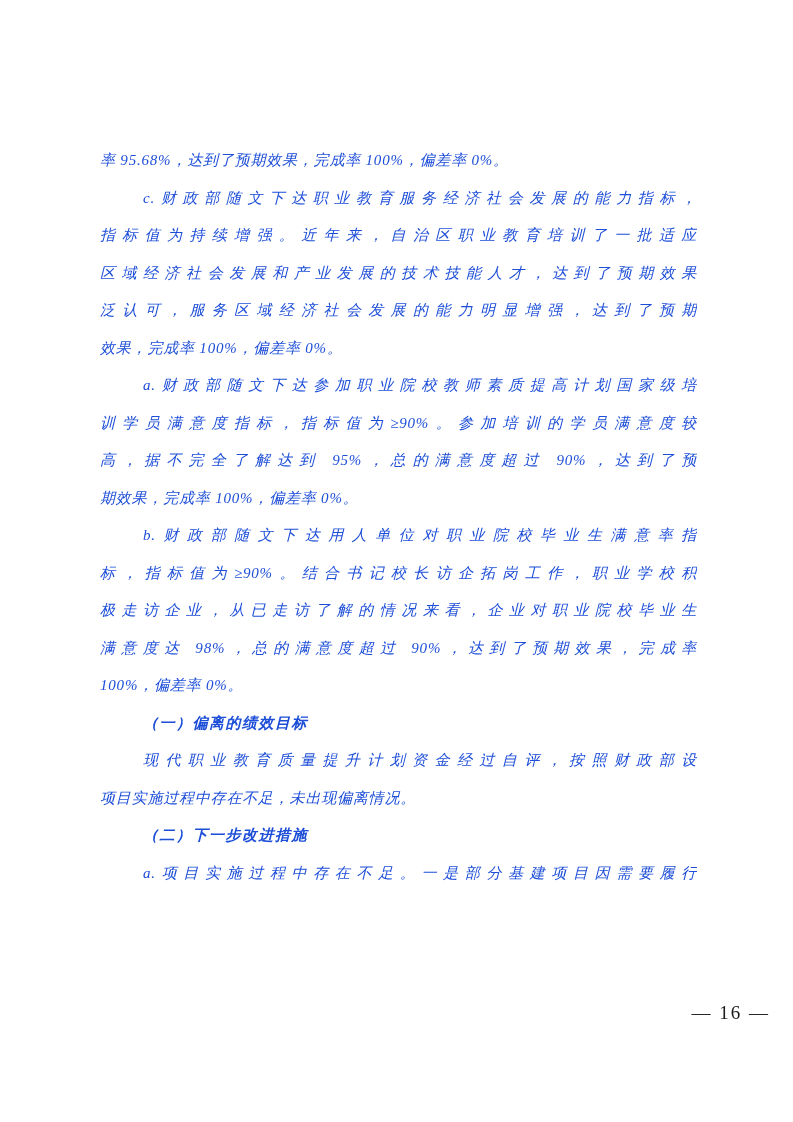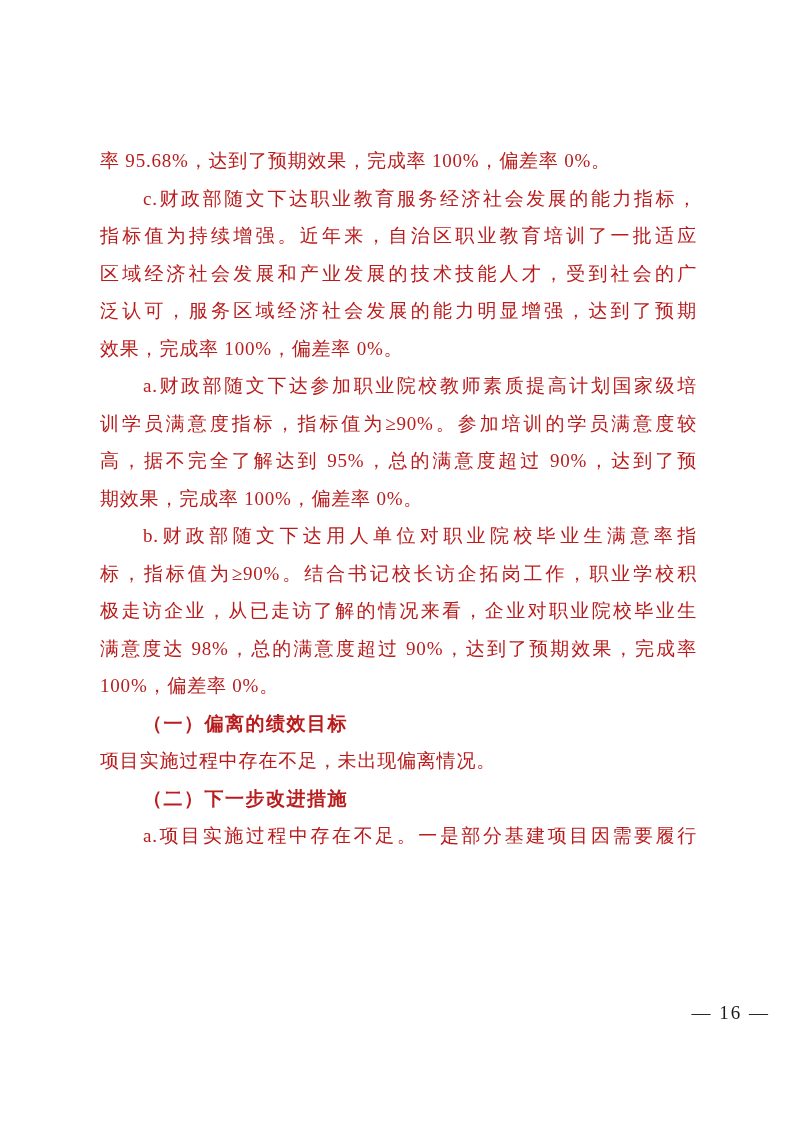--- a/index.html
+++ b/index.html
@@ -16,27 +16,28 @@
     color: #1a1a1a;
   }
   .content {
     position: absolute;
     left: 100px;
     top: 142px;
     width: 597px;
   }
   .ln {
     font-family: "Liberation Serif", serif;
-    font-size: 19px;
+    font-size: 15px;
     line-height: 37.5px;
     height: 37.5px;
     letter-spacing: 0.8px;
     white-space: nowrap;
     overflow: hidden;
-    color: #b91c1c;
+    color: #1d4ed8;
+    font-style: italic;
   }
   .fill {
     white-space: normal;
     text-align: justify;
     text-align-last: justify;
   }
   .ind {
     text-indent: 43px;
   }
   .h1 {
@@ -63,33 +64,34 @@
   }
 </style>
 </head>
 <body>
 
 <div class="page">
   <div class="content">
     <div class="ln">率 95.68%，达到了预期效果，完成率 100%，偏差率 0%。</div>
     <div class="ln ind fill">c.财政部随文下达职业教育服务经济社会发展的能力指标，</div>
     <div class="ln fill">指标值为持续增强。近年来，自治区职业教育培训了一批适应</div>
-    <div class="ln fill">区域经济社会发展和产业发展的技术技能人才，受到社会的广</div>
+    <div class="ln fill">区域经济社会发展和产业发展的技术技能人才，达到了预期效果</div>
     <div class="ln fill">泛认可，服务区域经济社会发展的能力明显增强，达到了预期</div>
     <div class="ln">效果，完成率 100%，偏差率 0%。</div>
     <div class="ln ind fill">a.财政部随文下达参加职业院校教师素质提高计划国家级培</div>
     <div class="ln fill">训学员满意度指标，指标值为≥90%。参加培训的学员满意度较</div>
     <div class="ln fill">高，据不完全了解达到 95%，总的满意度超过 90%，达到了预</div>
     <div class="ln">期效果，完成率 100%，偏差率 0%。</div>
     <div class="ln ind fill">b.财政部随文下达用人单位对职业院校毕业生满意率指</div>
     <div class="ln fill">标，指标值为≥90%。结合书记校长访企拓岗工作，职业学校积</div>
     <div class="ln fill">极走访企业，从已走访了解的情况来看，企业对职业院校毕业生</div>
     <div class="ln fill">满意度达 98%，总的满意度超过 90%，达到了预期效果，完成率</div>
     <div class="ln">100%，偏差率 0%。</div>
     <div class="ln ind h2">（一）偏离的绩效目标</div>
+    <div class="ln ind fill">现代职业教育质量提升计划资金经过自评，按照财政部设</div>
     <div class="ln">项目实施过程中存在不足，未出现偏离情况。</div>
     <div class="ln ind h2">（二）下一步改进措施</div>
     <div class="ln ind fill">a.项目实施过程中存在不足。一是部分基建项目因需要履行</div>
   </div>
   <div class="footer">
     <span>— 16 —</span>
   </div>
 </div>
 
 </body></html>

